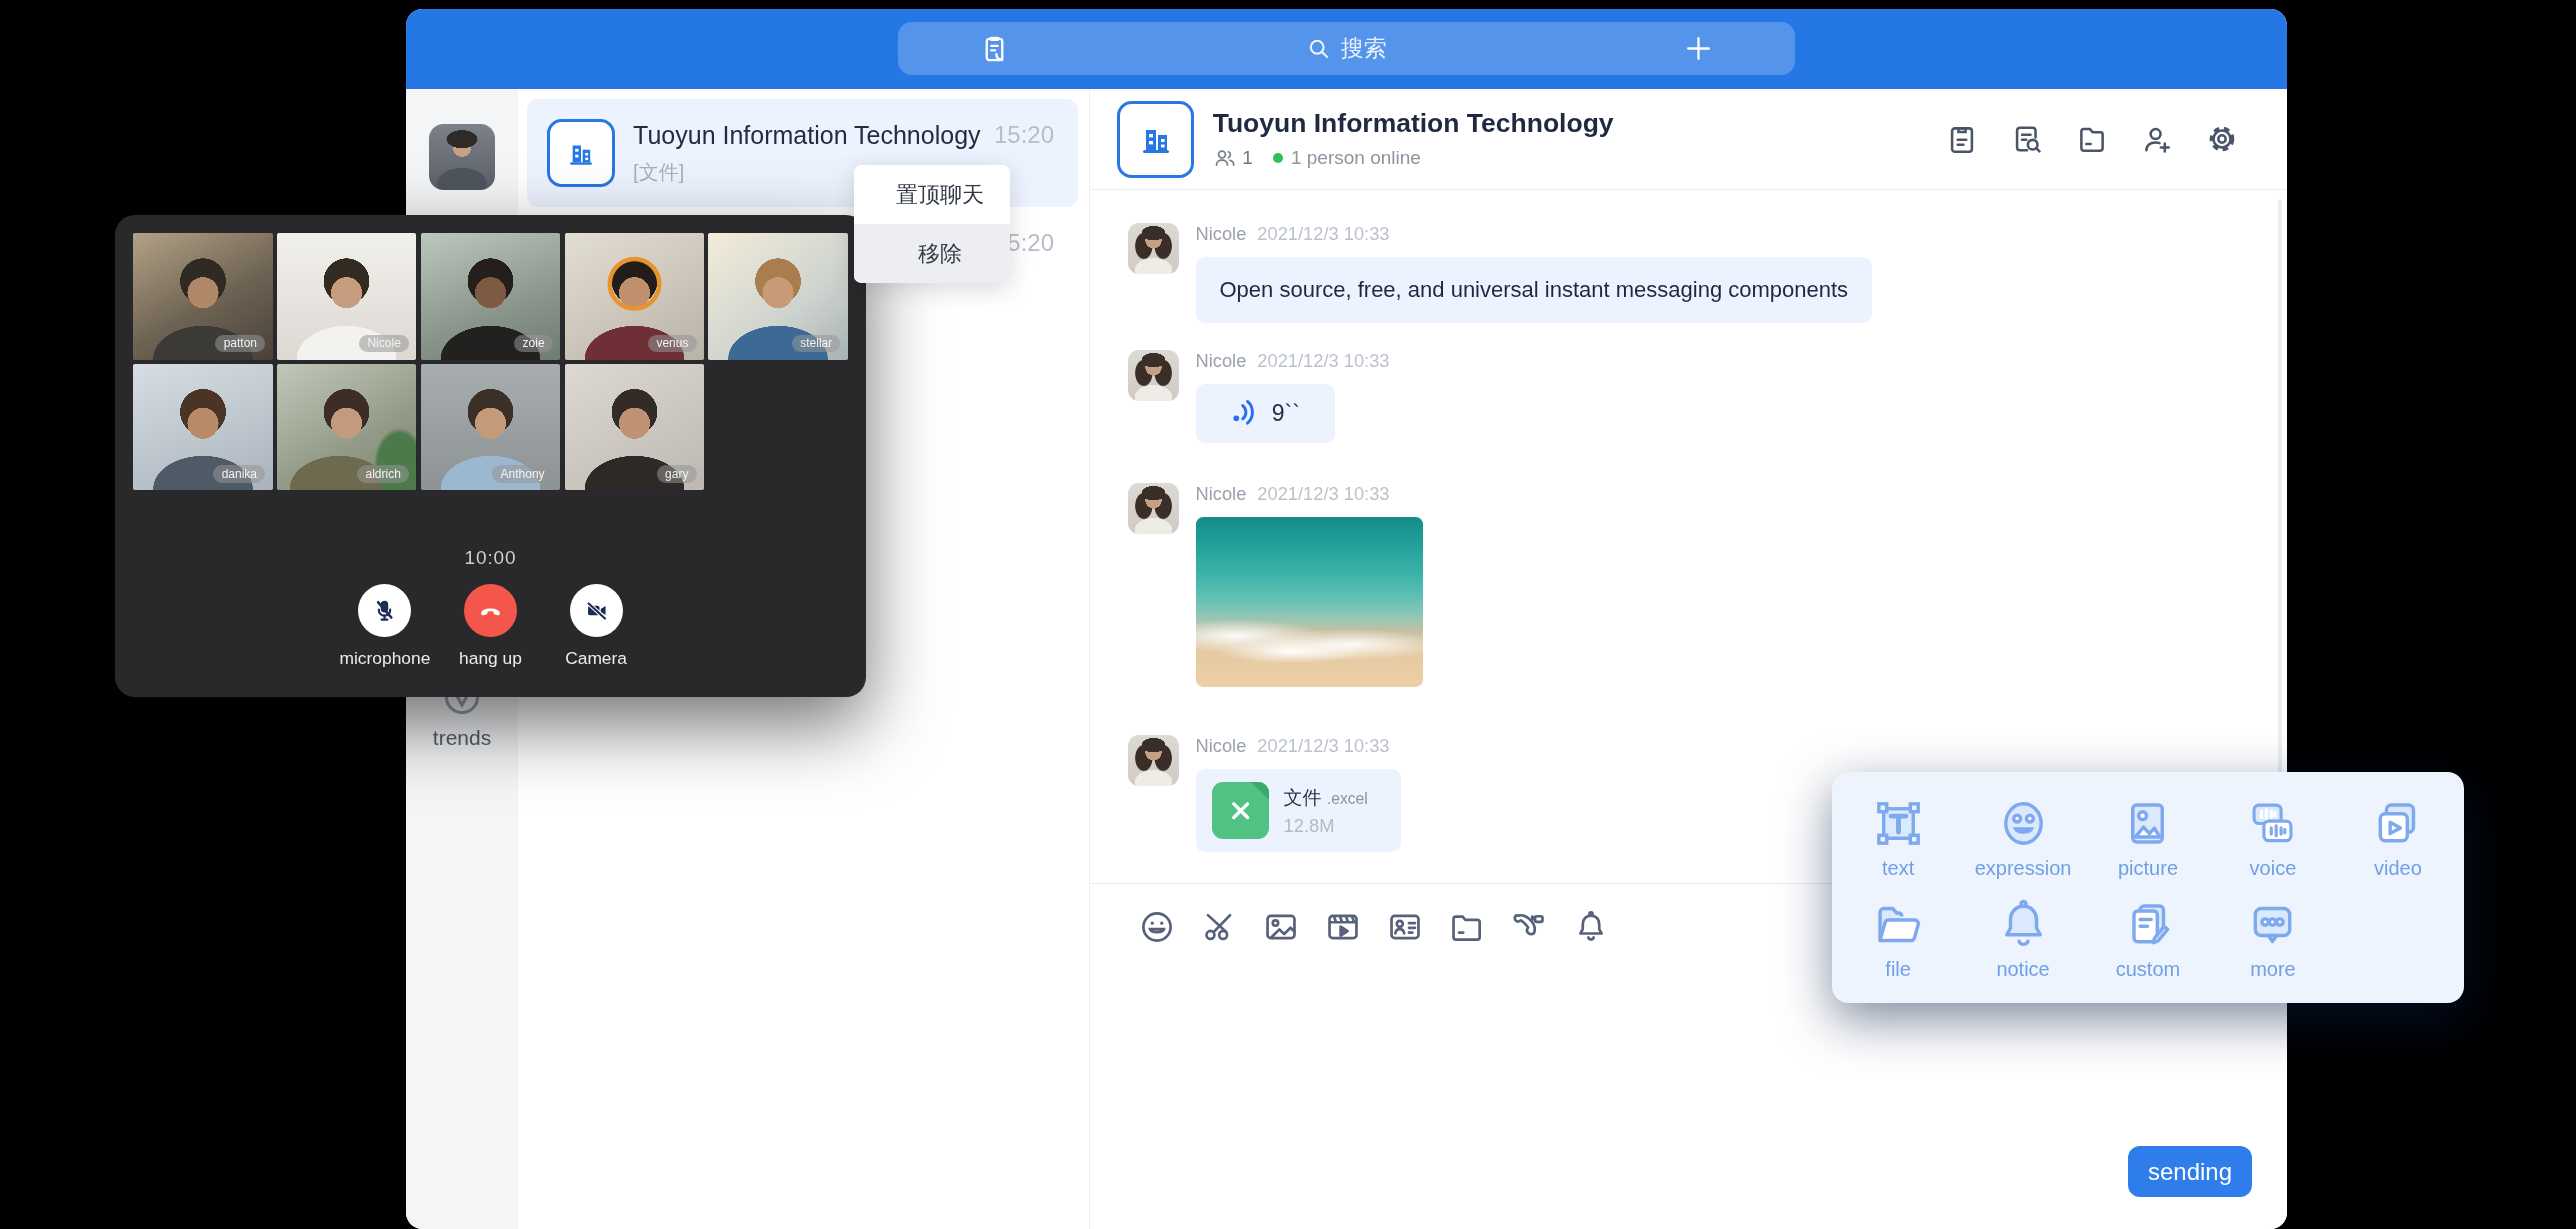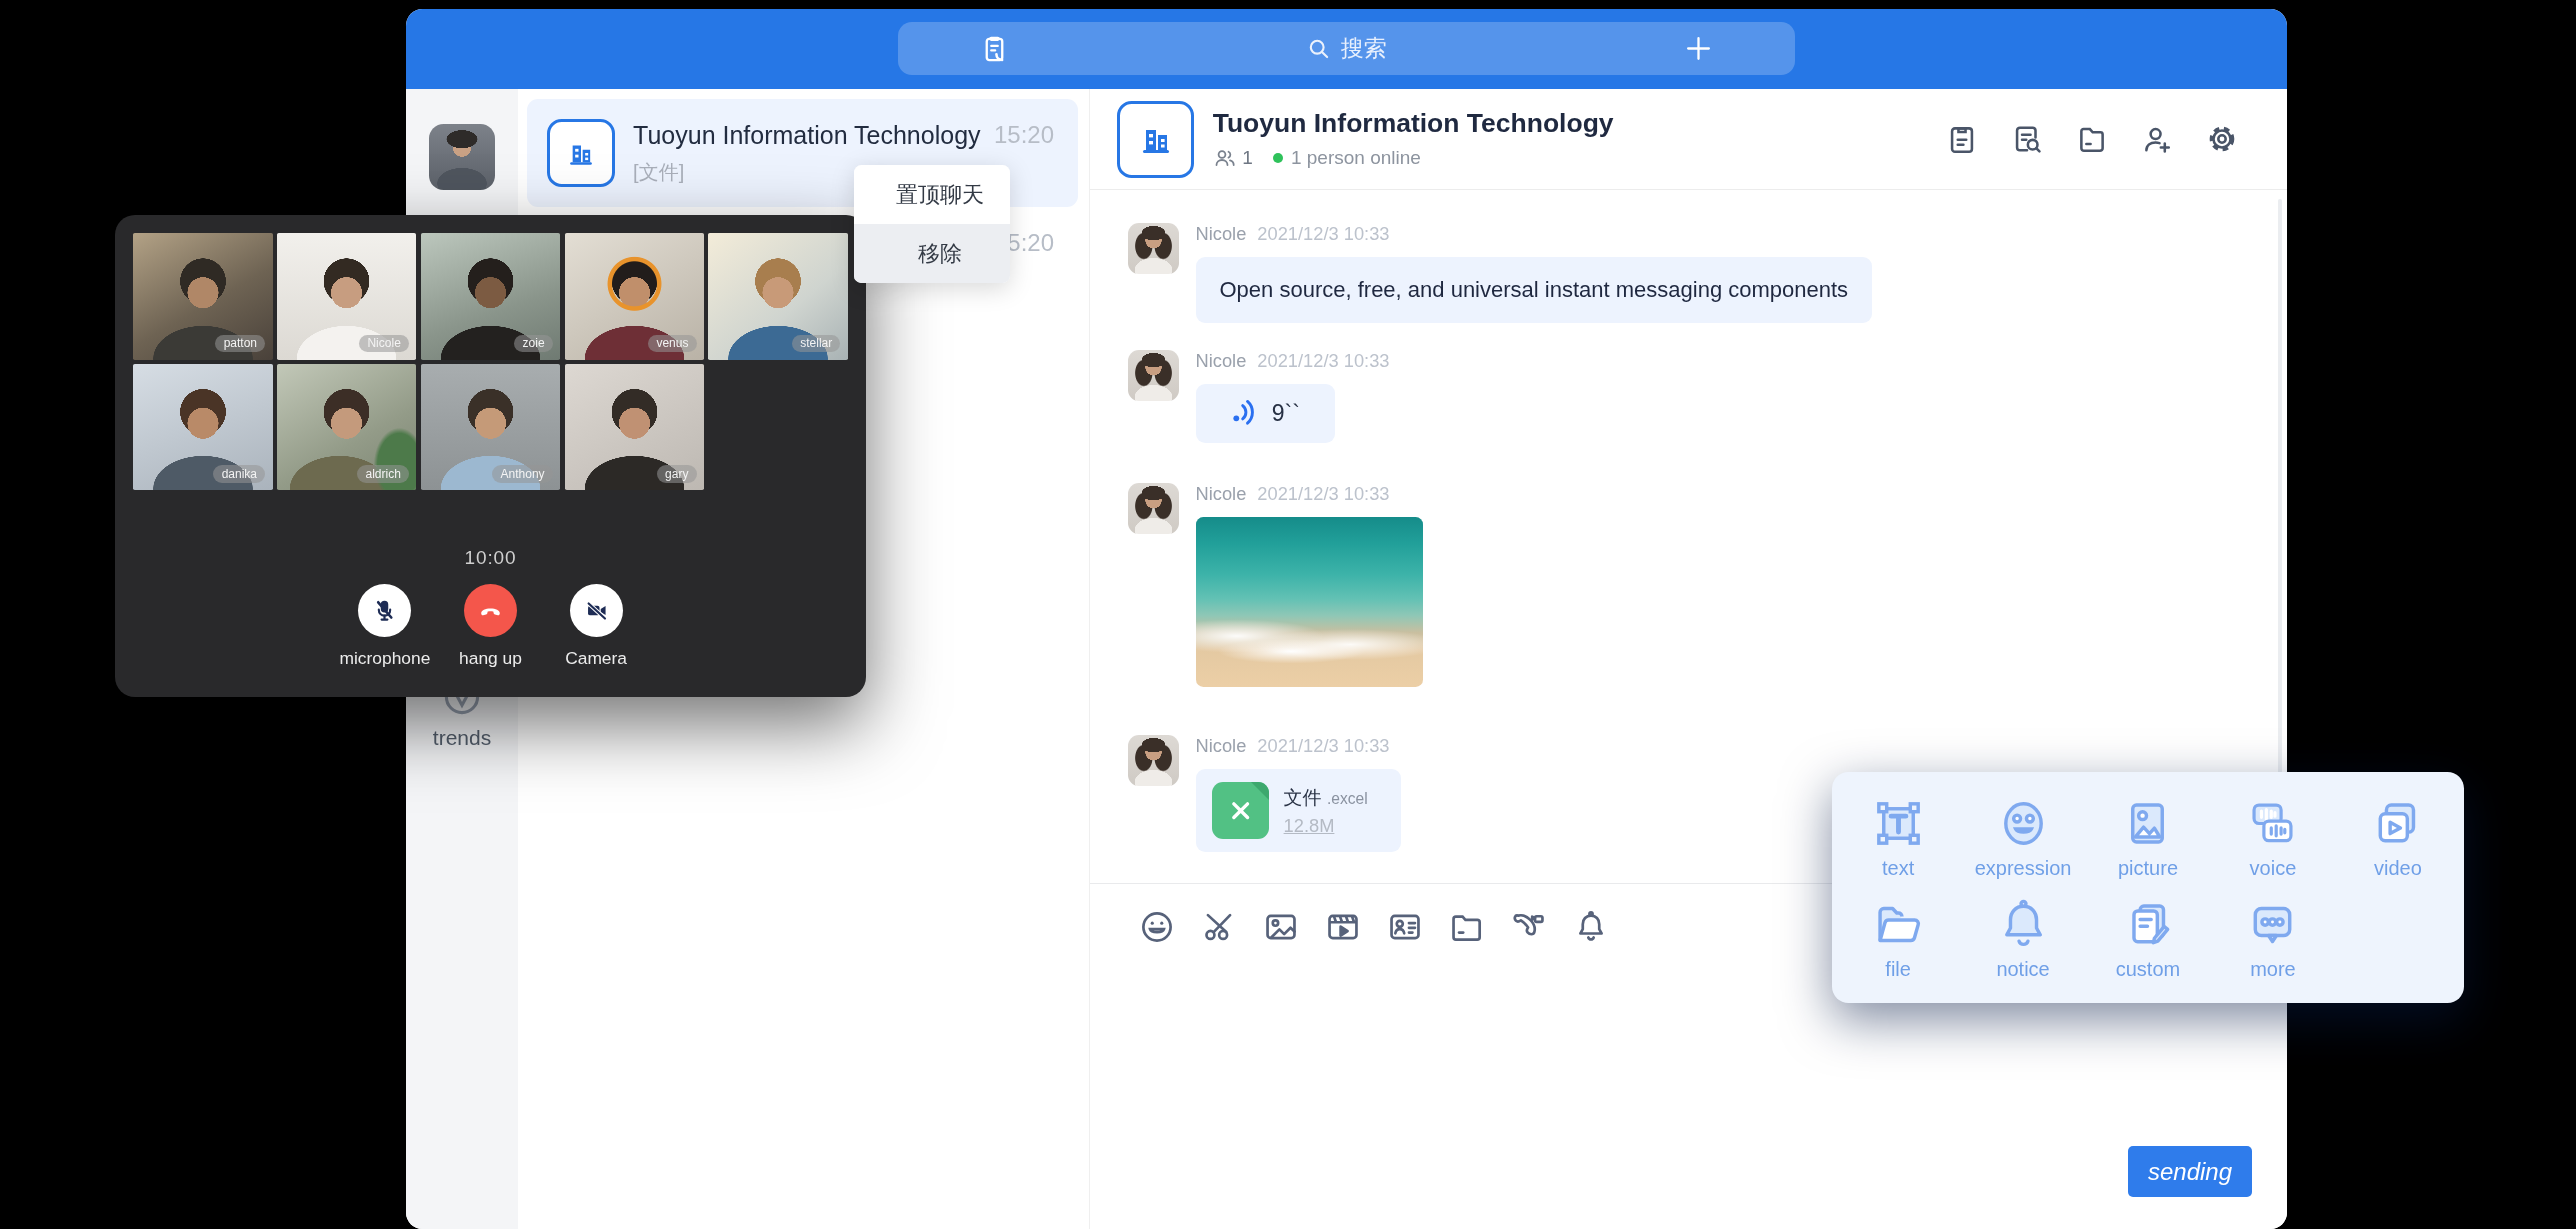--- a/index.html
+++ b/index.html
@@ -89,30 +89,30 @@
       linear-gradient(180deg,#158c8a 0%,#22a09a 16%,#3db3a9 34%,#62c1b4 48%,#8fc7b6 58%,#c9bfa0 68%,#e4c9a2 78%,#eccfa6 100%); }
   .file-card { margin-top:12px; width:205px; padding:12.8px 16.5px; background:#edf3fe; border-radius:9.1px;
                display:flex; align-items:center; gap:14.6px; }
   .file-ic { position:relative; width:57px; height:57px; border-radius:11px; background:#52c184; overflow:hidden; flex:none;
              display:flex; align-items:center; justify-content:center; }
   .file-ic::before { content:""; position:absolute; top:0; right:0; width:0; height:0;
                      border-top:18.3px solid #3da86e; border-left:18.3px solid transparent; }
   .file-ic svg { width:27.4px; height:27.4px; }
   .file-name { font-size:19px; color:#2a3346; font-weight:500; }
   .file-ext { font-size:15.6px; color:#8a92a0; font-weight:400; }
-  .file-size { font-size:18.3px; color:#b4bac4; margin-top:4px;text-decoration:underline; }
+  .file-size { font-size:18.3px; color:#b4bac4; margin-top:4px; }
   .scroll-track { position:absolute; right:5.5px; top:9.1px; height:673px; width:3.7px; background:#ebedf0; border-radius:1.8px; }
 
   .cm-toolbar { position:absolute; top:794px; left:0; right:0; border-top:1.8px solid #e9eaec;
                 padding:24px 0 0 48px; display:flex; gap:24px; }
   .tool { width:38px; height:38px; display:flex; }
 
   .send-btn { position:absolute; right:35px; bottom:33px; width:124px; height:51px; border:none;
-              border-radius:5px; background:#2f7ceb; color:#fff; font-size:24px;
-              font-family:inherit; cursor:pointer;font-style:italic; }
+              border-radius:12px; background:#2f7ceb; color:#fff; font-size:24px;
+              font-family:inherit; cursor:pointer; }
 
   
   .call-panel { position:absolute; left:115px; top:215px; width:751px; height:482px; z-index:30;
                 background:#29292b; border-radius:20px; padding:18.3px;
                 box-shadow:0 27.4px 73px rgba(0,0,0,.55); }
   .tiles { display:grid; grid-template-columns:repeat(5,1fr); gap:4.6px; height:257px; }
   .tile { position:relative; border-radius:1.8px; overflow:hidden; background:var(--bg); }
   .tile::before { content:""; position:absolute; inset:0;
     background:
       radial-gradient(circle 15.6px at 50% 47%, var(--skin) 99%, transparent),

